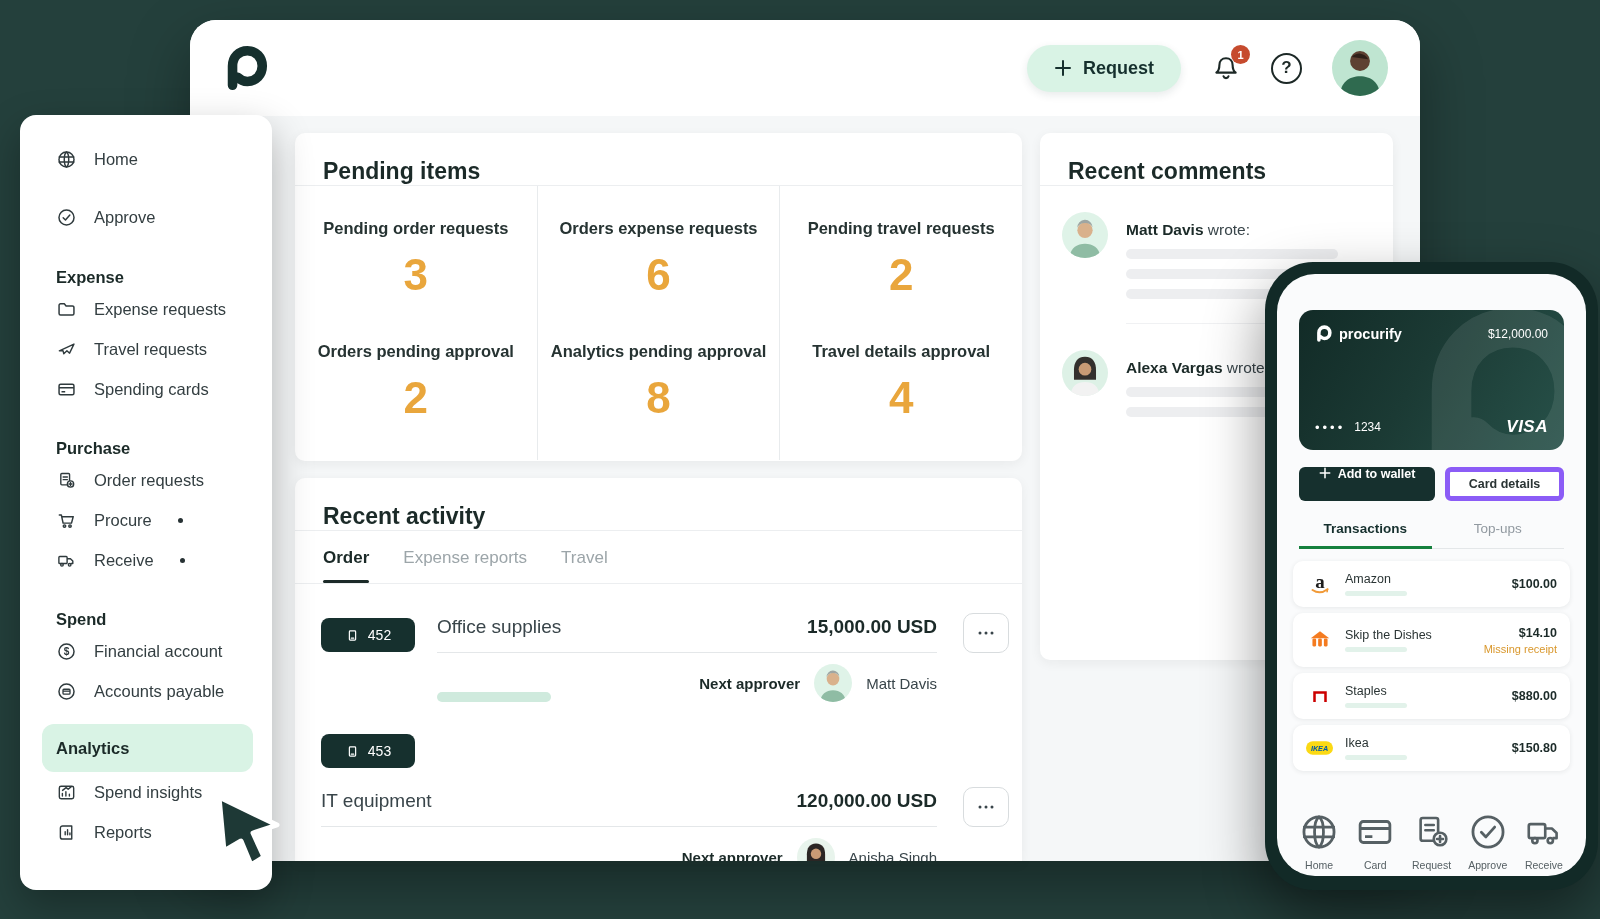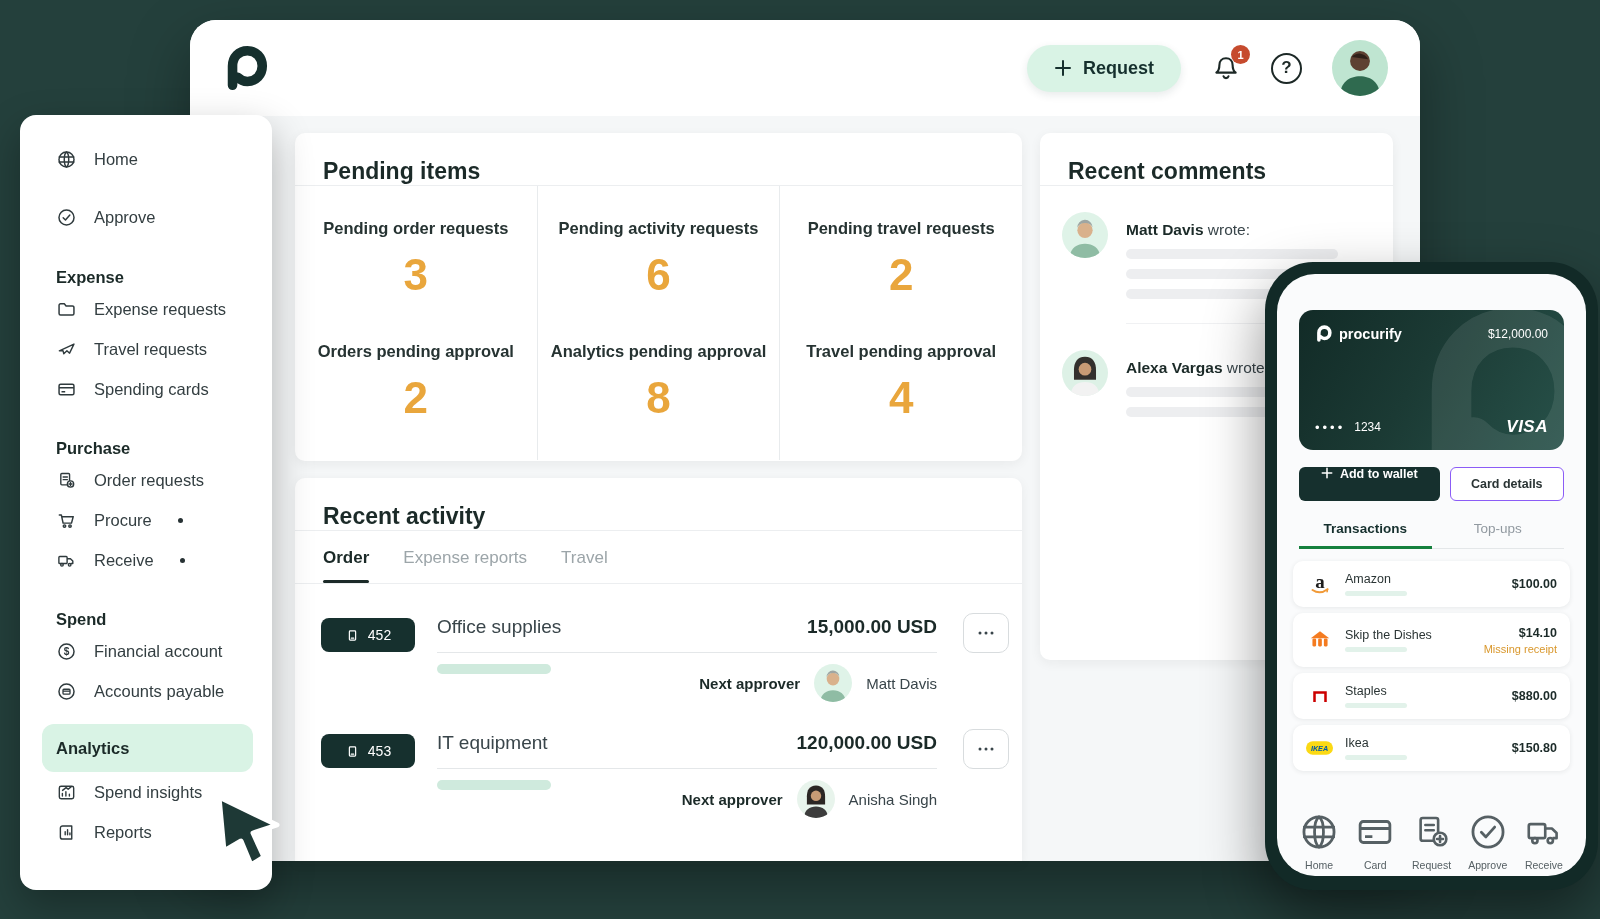--- a/index.html
+++ b/index.html
@@ -47,21 +47,21 @@
   .tab.active { color:#1B2A28; font-weight:700; }
   .tab.active::after { content:""; position:absolute; left:0; right:0; bottom:0; height:3px; background:#1B2A28; border-radius:2px; }
   .order-row { padding:32px 13px 0 26px; display:flex; gap:22px; }
   .row-badge { width:94px; height:34px; background:#16302E; border-radius:8px; color:#fff; display:flex; align-items:center; justify-content:center; gap:8px; font-size:14px; flex:none; margin-top:2px; }
   .row-main { flex:1; position:relative; }
   .row-line1 { display:flex; align-items:center; padding-right:72px; }
   .row-title { font-size:19px; color:#39454A; }
   .row-amount { margin-left:auto; font-size:19px; font-weight:700; color:#1B2A28; }
   .menu-btn { position:absolute; right:0; top:-3px; width:46px; height:40px; background:#fff; border:1px solid #D8DCDE; border-radius:10px; display:flex; align-items:center; justify-content:center; cursor:pointer; }
   .row-divider { height:1px; background:#E4E7E9; margin-top:14px; margin-right:72px; }
-  .row-line2 { display:flex; align-items:flex-start; margin-top:11px; padding-right:72px;gap:16px; }
+  .row-line2 { display:flex; align-items:flex-end; margin-top:11px; padding-right:72px;gap:16px; }
   .progress { width:114px; height:10px; border-radius:5px; background:#CFEADD; }
   .approver { margin-left:auto; display:flex; align-items:center; gap:14px; }
   .approver-label { font-size:15px; font-weight:700; color:#1B2A28; }
   .approver-name { font-size:15px; color:#39454A; }
 
   .comments { left:1040px; top:133px; width:353px; height:527px; }
   .comment { display:flex; gap:18px; padding:26px 24px 0 22px; }
   .comment-body { padding-top:9px; flex:1; }
   .comment-head { font-size:15.5px; color:#39454A; }
   .comment-head b { color:#1B2A28; }
@@ -80,21 +80,21 @@
   .watermark { position:absolute; right:-34px; top:-6px; opacity:.09; }
   .p-card-top { display:flex; align-items:center; position:relative; }
   .brand { display:flex; align-items:center; gap:7px; font-size:14.5px; font-weight:600; }
   .balance { margin-left:auto; font-size:12px; }
   .p-card-bottom { position:absolute; left:16px; right:16px; bottom:13px; display:flex; align-items:center; }
   .mask { font-size:12px; display:flex; align-items:center; gap:9px; }
   .mask-dots { letter-spacing:3px; font-size:13px; }
   .visa { margin-left:auto; font-size:17px; font-weight:800; font-style:italic; letter-spacing:.5px; }
   .p-btn-row { display:flex; gap:10px; margin:17px 22px 0; }
   .btn-dark { flex:1.25; height:34px; background:#16302E; color:#fff; border:none; border-radius:6px; display:flex; align-items:flex-start; justify-content:center; gap:7px; font-size:12.5px; font-weight:600; font-family:inherit; cursor:pointer; }
-  .btn-light { flex:1; height:34px; background:#fff; border:1px solid #8b5cf6; border-radius:6px; display:flex; align-items:center; justify-content:center; font-size:12.5px; font-weight:600; color:#2A3434; font-family:inherit; cursor:pointer; }
+  .btn-light { flex:1; height:34px; background:#fff; border:5px solid #8b5cf6; border-radius:6px; display:flex; align-items:center; justify-content:center; font-size:12.5px; font-weight:600; color:#2A3434; font-family:inherit; cursor:pointer; }
   .p-tabs { display:flex; margin:20px 22px 0; border-bottom:1px solid #E4E7E9; }
   .p-tab { flex:1; text-align:center; padding-bottom:10px; font-size:13.5px; color:#9199A0; cursor:pointer; }
   .p-tab.active { color:#16302E; font-weight:700; border-bottom:3px solid #15803d; margin-bottom:-1px; }
   .tx-list { margin:12px 16px 0; }
   .tx { background:#fff; border-radius:10px; box-shadow:0 1px 5px rgba(30,45,42,.09); display:flex; align-items:center; padding:0 13px; height:46px; margin-bottom:6px; }
   .tx.tall { height:54px; }
   .tx-logo { width:27px; height:27px; flex:none; margin-right:12px; display:flex; align-items:center; justify-content:center; }
   .tx-name { font-size:12.5px; color:#2A3434; }
   .tx-bar { width:62px; height:5px; border-radius:3px; background:#E2F2EA; margin-top:5px; }
   .tx-right { margin-left:auto; text-align:right; }
@@ -257,29 +257,29 @@
       <h2 class="panel-title">Pending items</h2>
     </div>
   <div class="pending-grid">
     <div class="pending-col">
       <div class="stat-label">Pending order requests</div>
       <div class="stat-value">3</div>
       <div class="stat-label stat-gap">Orders pending approval</div>
       <div class="stat-value">2</div>
     </div>
     <div class="pending-col">
-      <div class="stat-label">Pending activity requests</div>
+      <div class="stat-label">Orders expense requests</div>
       <div class="stat-value">6</div>
       <div class="stat-label stat-gap">Analytics pending approval</div>
       <div class="stat-value">8</div>
     </div>
     <div class="pending-col">
       <div class="stat-label">Pending travel requests</div>
       <div class="stat-value">2</div>
-      <div class="stat-label stat-gap">Travel pending approval</div>
+      <div class="stat-label stat-gap">Travel details approval</div>
       <div class="stat-value">4</div>
     </div>
   </div>
 </section>
 
 <section class="panel activity">
   <div class="panel-title-row">
       <h2 class="panel-title">Recent activity</h2>
     </div>
   <div class="tabs-row">
@@ -320,21 +320,21 @@
                 <path d="M16 16.5a8 8 0 0 1 16-.6c-2-3-4-4.4-8-4.4s-6.6 2-8 5z" fill="#9FA6A3"></path>
                 <path d="M8 48c0-10 7.5-15 16-15s16 5 16 15z" fill="#8FBCA4"></path>
               </svg>
           </div>
           <span class="approver-name">Matt Davis</span>
         </div>
       </div>
     </div>
   </div>
 
-  <div class="order-row" style="padding-top:30px;">
+  <div class="order-row" style="padding-top:30px;flex-direction:column;">
     <div class="row-badge">
       <svg width="15" height="15" viewBox="0 0 24 24" fill="none" stroke="#fff" stroke-width="1.9" stroke-linecap="round">
           <rect x="7" y="4.5" width="10" height="15" rx="1.4"></rect>
           <path d="M10 16.2h4"></path>
         </svg>
       <span>453</span>
     </div>
     <div class="row-main">
       <div class="row-line1">
         <span class="row-title">IT equipment</span>

